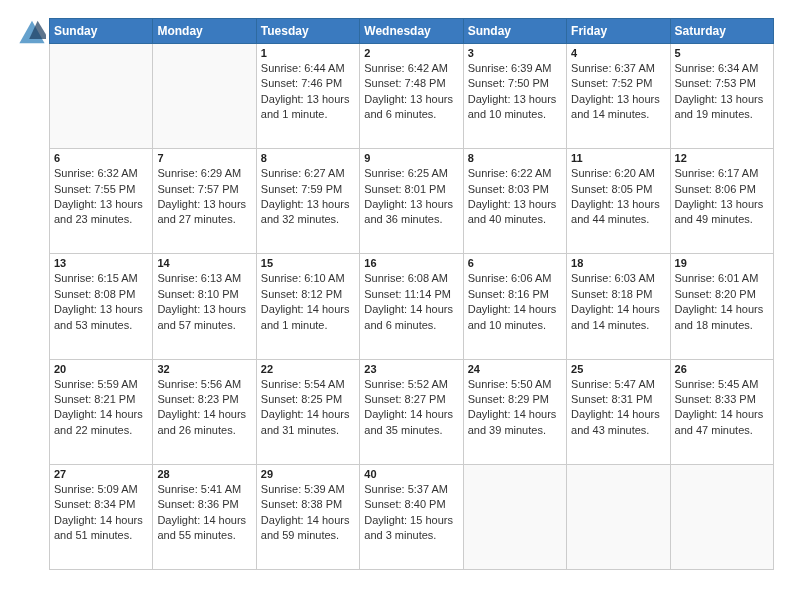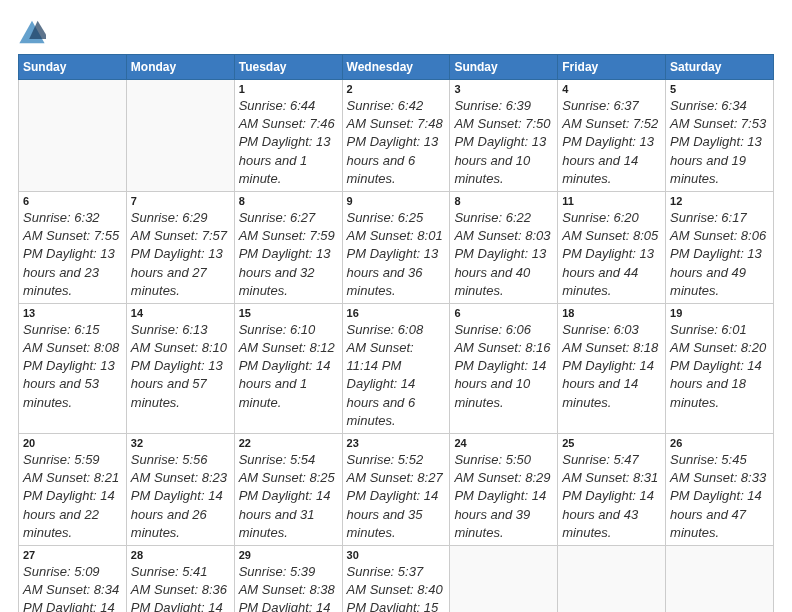--- a/index.html
+++ b/index.html
@@ -8,21 +8,21 @@
       height: 612px;
       background: #fff;
       font-family: Arial, sans-serif;
       overflow: hidden;
     }
     .page {
       width: 792px;
       height: 580px;
       padding: 18px 18px 10px 18px;
       display: flex;
-      flex-direction: column;
+      flex-direction: row;
     }
     .header {
       display: flex;
       align-items: flex-start;
       justify-content: space-between;
       margin-bottom: 8px;
     }
     .logo {
       display: flex;
       align-items: center;
@@ -72,24 +72,23 @@
       height: 88px;
     }
     .day-num {
       font-size: 11px;
       font-weight: bold;
       color: #222;
       display: block;
       margin-bottom: 2px;
     }
     .day-info {
-      font-size: 13px;
+      font-size: 11px;
       color: #333;
       line-height: 1.4;
-      font-style: italic;
     }
     .empty {
       background: #f9f9f9;
     }
   </style>
 </head>
 <body>
 
 <div class="page">
   <div class="header">
@@ -301,21 +300,21 @@
 Sunset: 8:36 PM
 Daylight: 14 hours and 55 minutes.</div>
           </td>
           <td>
             <span class="day-num">29</span>
             <div class="day-info">Sunrise: 5:39 AM
 Sunset: 8:38 PM
 Daylight: 14 hours and 59 minutes.</div>
           </td>
           <td>
-            <span class="day-num">30</span>
+            <span class="day-num">40</span>
             <div class="day-info">Sunrise: 5:37 AM
 Sunset: 8:40 PM
 Daylight: 15 hours and 3 minutes.</div>
           </td>
           <td class="empty"></td>
           <td class="empty"></td>
           <td class="empty"></td>
         </tr>
       </tbody>
   </table>

